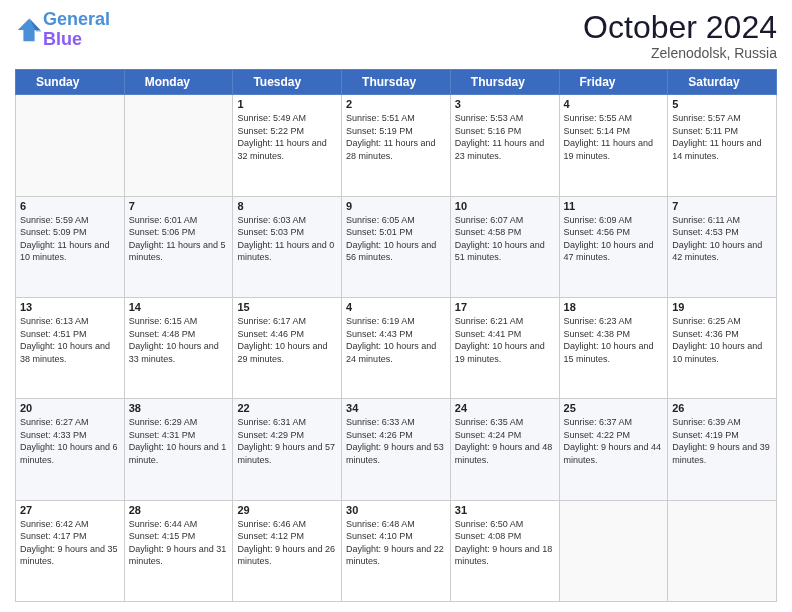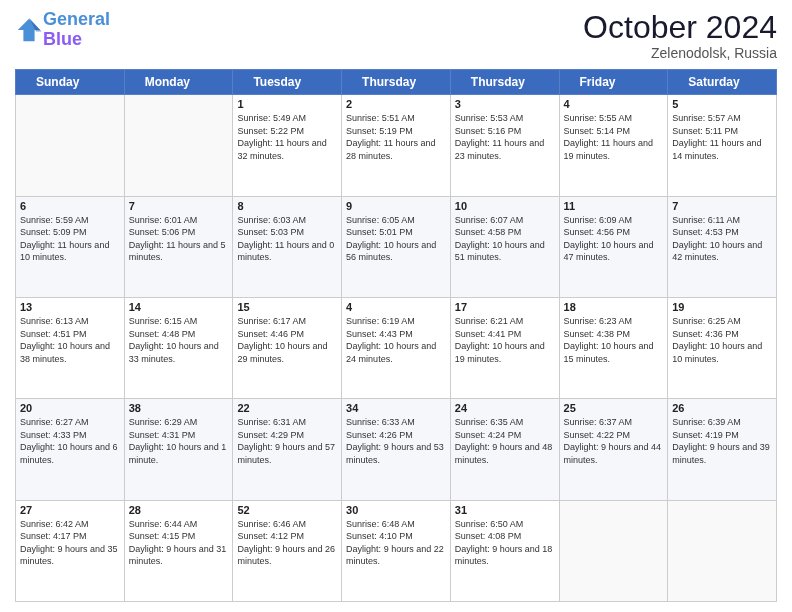--- a/index.html
+++ b/index.html
@@ -255,21 +255,21 @@
         <tr>
           <td>
             <span class="day-num">27</span>
             <div class="day-info">Sunrise: 6:42 AM<br>Sunset: 4:17 PM<br>Daylight: 9 hours and 35 minutes.</div>
           </td>
           <td>
             <span class="day-num">28</span>
             <div class="day-info">Sunrise: 6:44 AM<br>Sunset: 4:15 PM<br>Daylight: 9 hours and 31 minutes.</div>
           </td>
           <td>
-            <span class="day-num">52</span>
+            <span class="day-num">29</span>
             <div class="day-info">Sunrise: 6:46 AM<br>Sunset: 4:12 PM<br>Daylight: 9 hours and 26 minutes.</div>
           </td>
           <td>
             <span class="day-num">30</span>
             <div class="day-info">Sunrise: 6:48 AM<br>Sunset: 4:10 PM<br>Daylight: 9 hours and 22 minutes.</div>
           </td>
           <td>
             <span class="day-num">31</span>
             <div class="day-info">Sunrise: 6:50 AM<br>Sunset: 4:08 PM<br>Daylight: 9 hours and 18 minutes.</div>
           </td>

